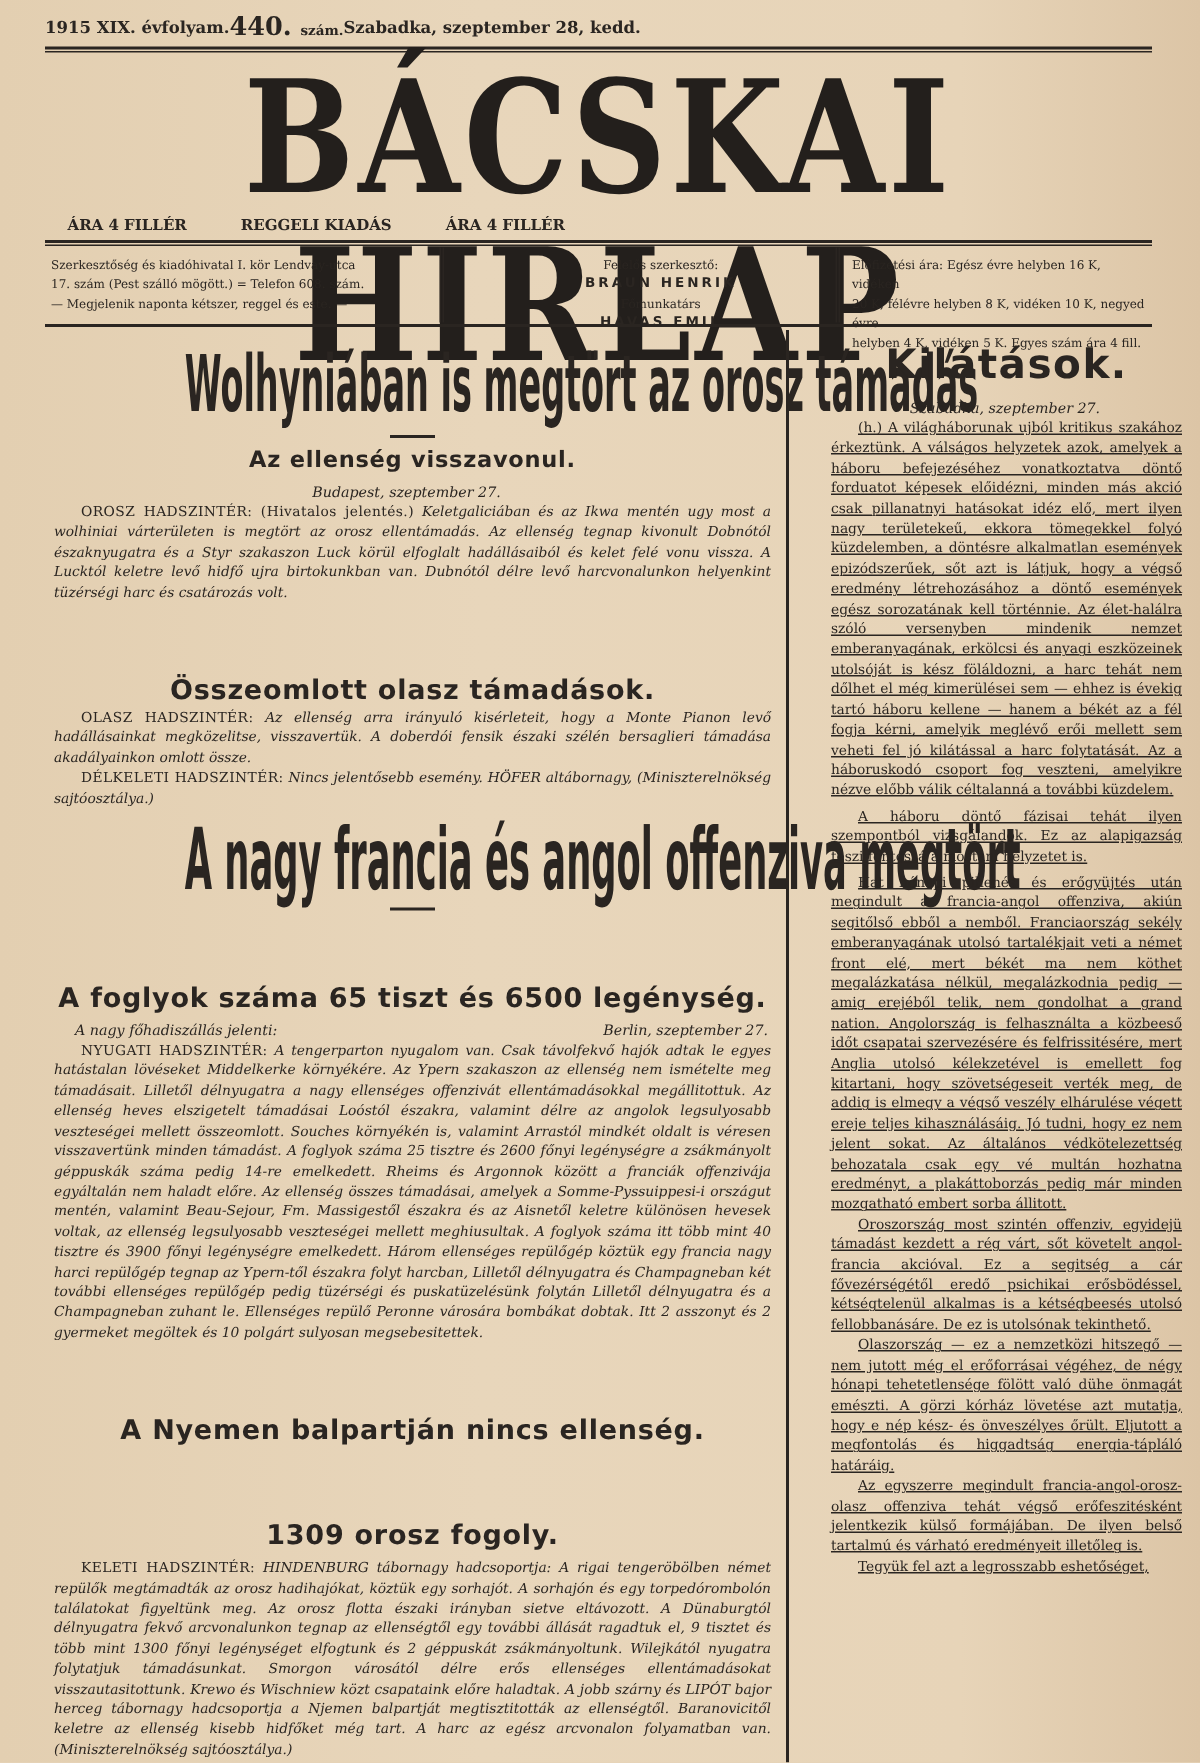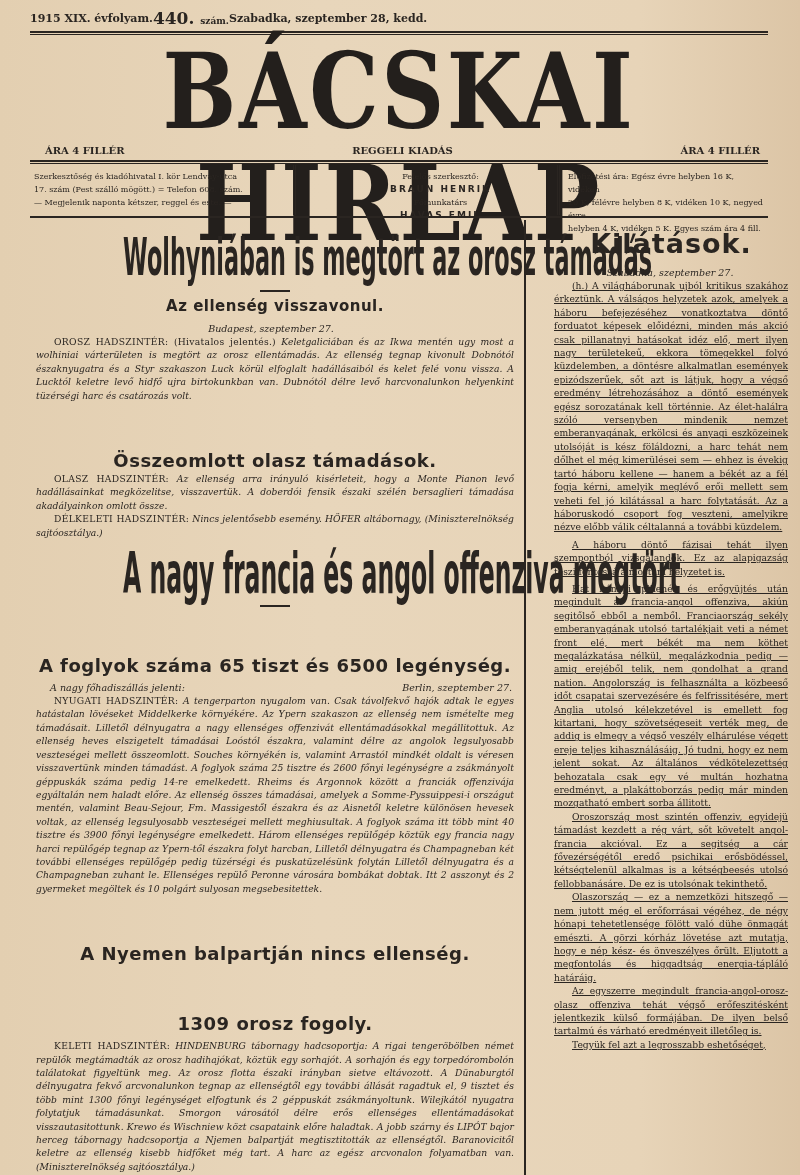--- a/index.html
+++ b/index.html
@@ -25,22 +25,22 @@
   .masthead {
     position: absolute; left: 30px; right: 32px; top: 36px; height: 112px;
     text-align: center;
     font-family: "DejaVu Serif", serif; font-weight: bold;
     font-size: 104px; line-height: 112px; letter-spacing: 3px;
     transform: scaleX(0.84); transform-origin: center;
     color: #231f1c;
   }
   .priceline {
     position: absolute; left: 45px; right: 40px; top: 145px; height: 14px;
-    display: flex; justify-content: space-between;
-    font-family: "DejaVu Serif", serif; font-weight: bold; font-size: 10px;
+    display: flex; 
+    font-family: "DejaVu Serif", serif; font-weight: bold; font-size: 10px; gap: 36px;
   }
   .infobar {
     position: absolute; left: 30px; right: 32px; top: 165px; height: 50px;
     display: flex; font-size: 8px; line-height: 13px;
   }
   .infobar .cell { padding: 5px 4px; }
   .infobar .left { width: 255px; }
   .infobar .mid { width: 225px; text-align: center; border-left: 3px double #2a2521; border-right: 3px double #2a2521; padding-left: 32px; }
   .infobar .right { flex: 1; padding-left: 8px; }
   .infobar .mid .name { font-family: "DejaVu Sans", sans-serif; font-weight: bold; letter-spacing: 2px; font-size: 9px; }

